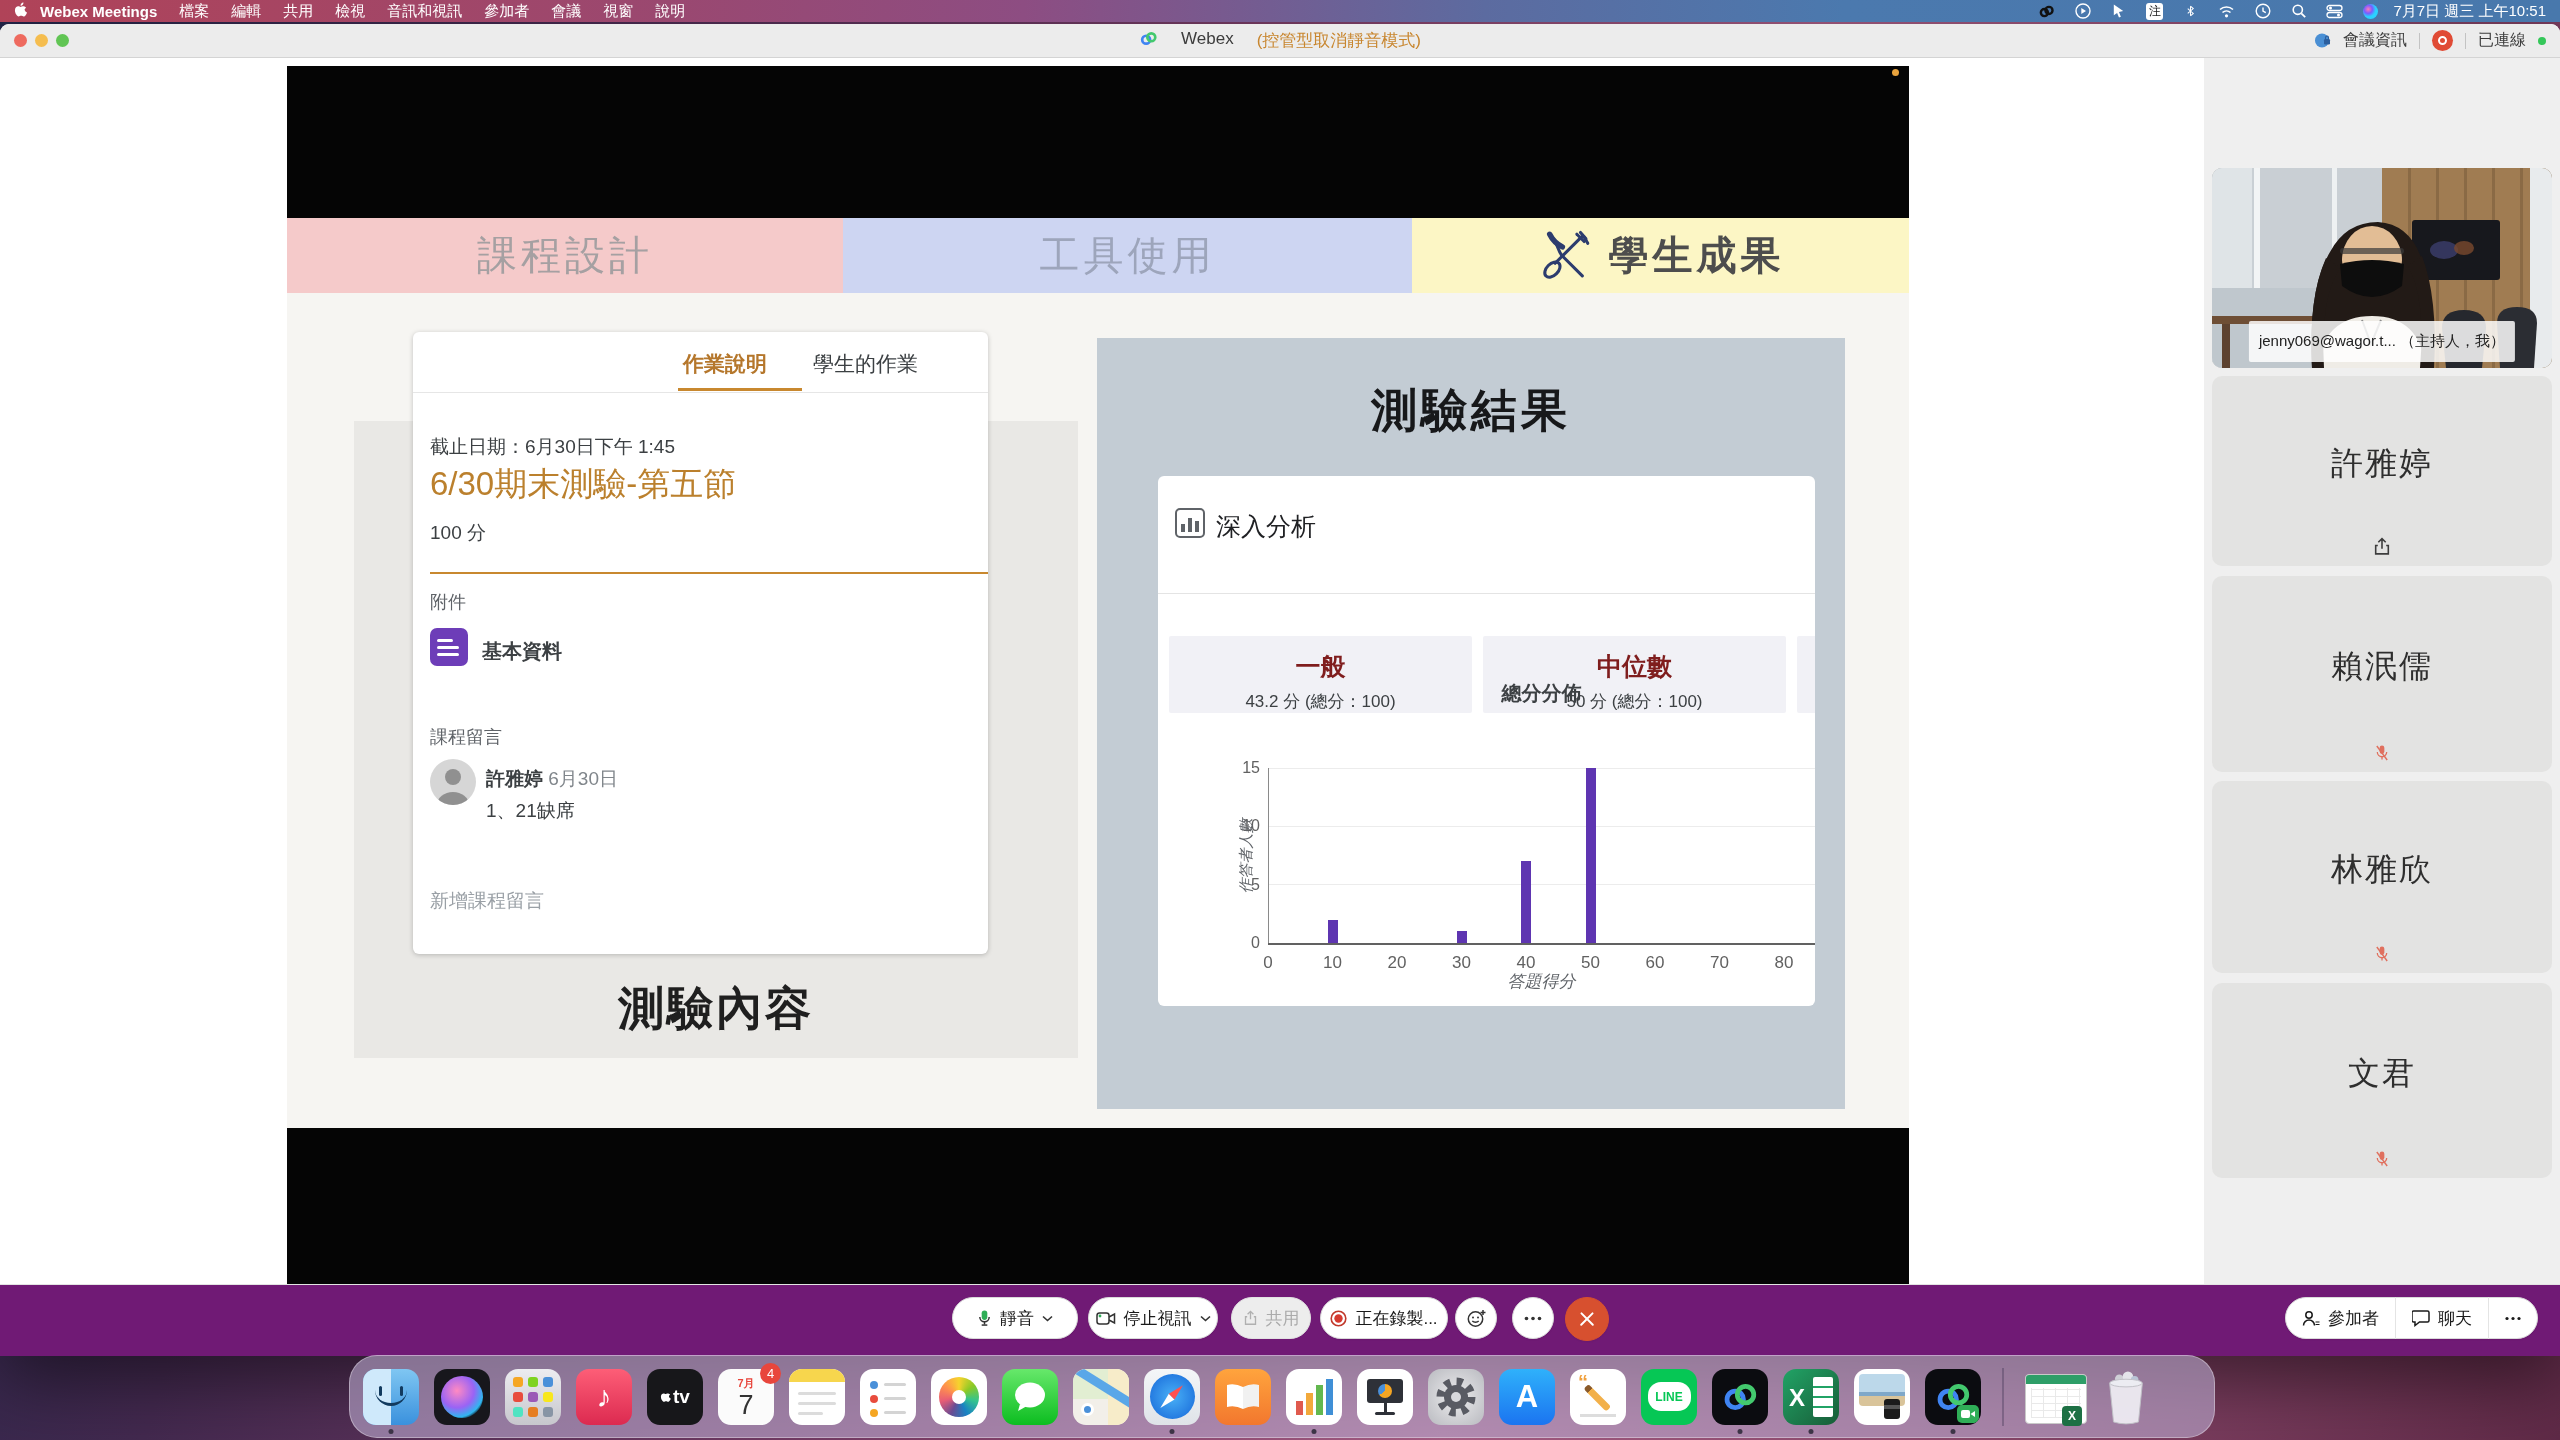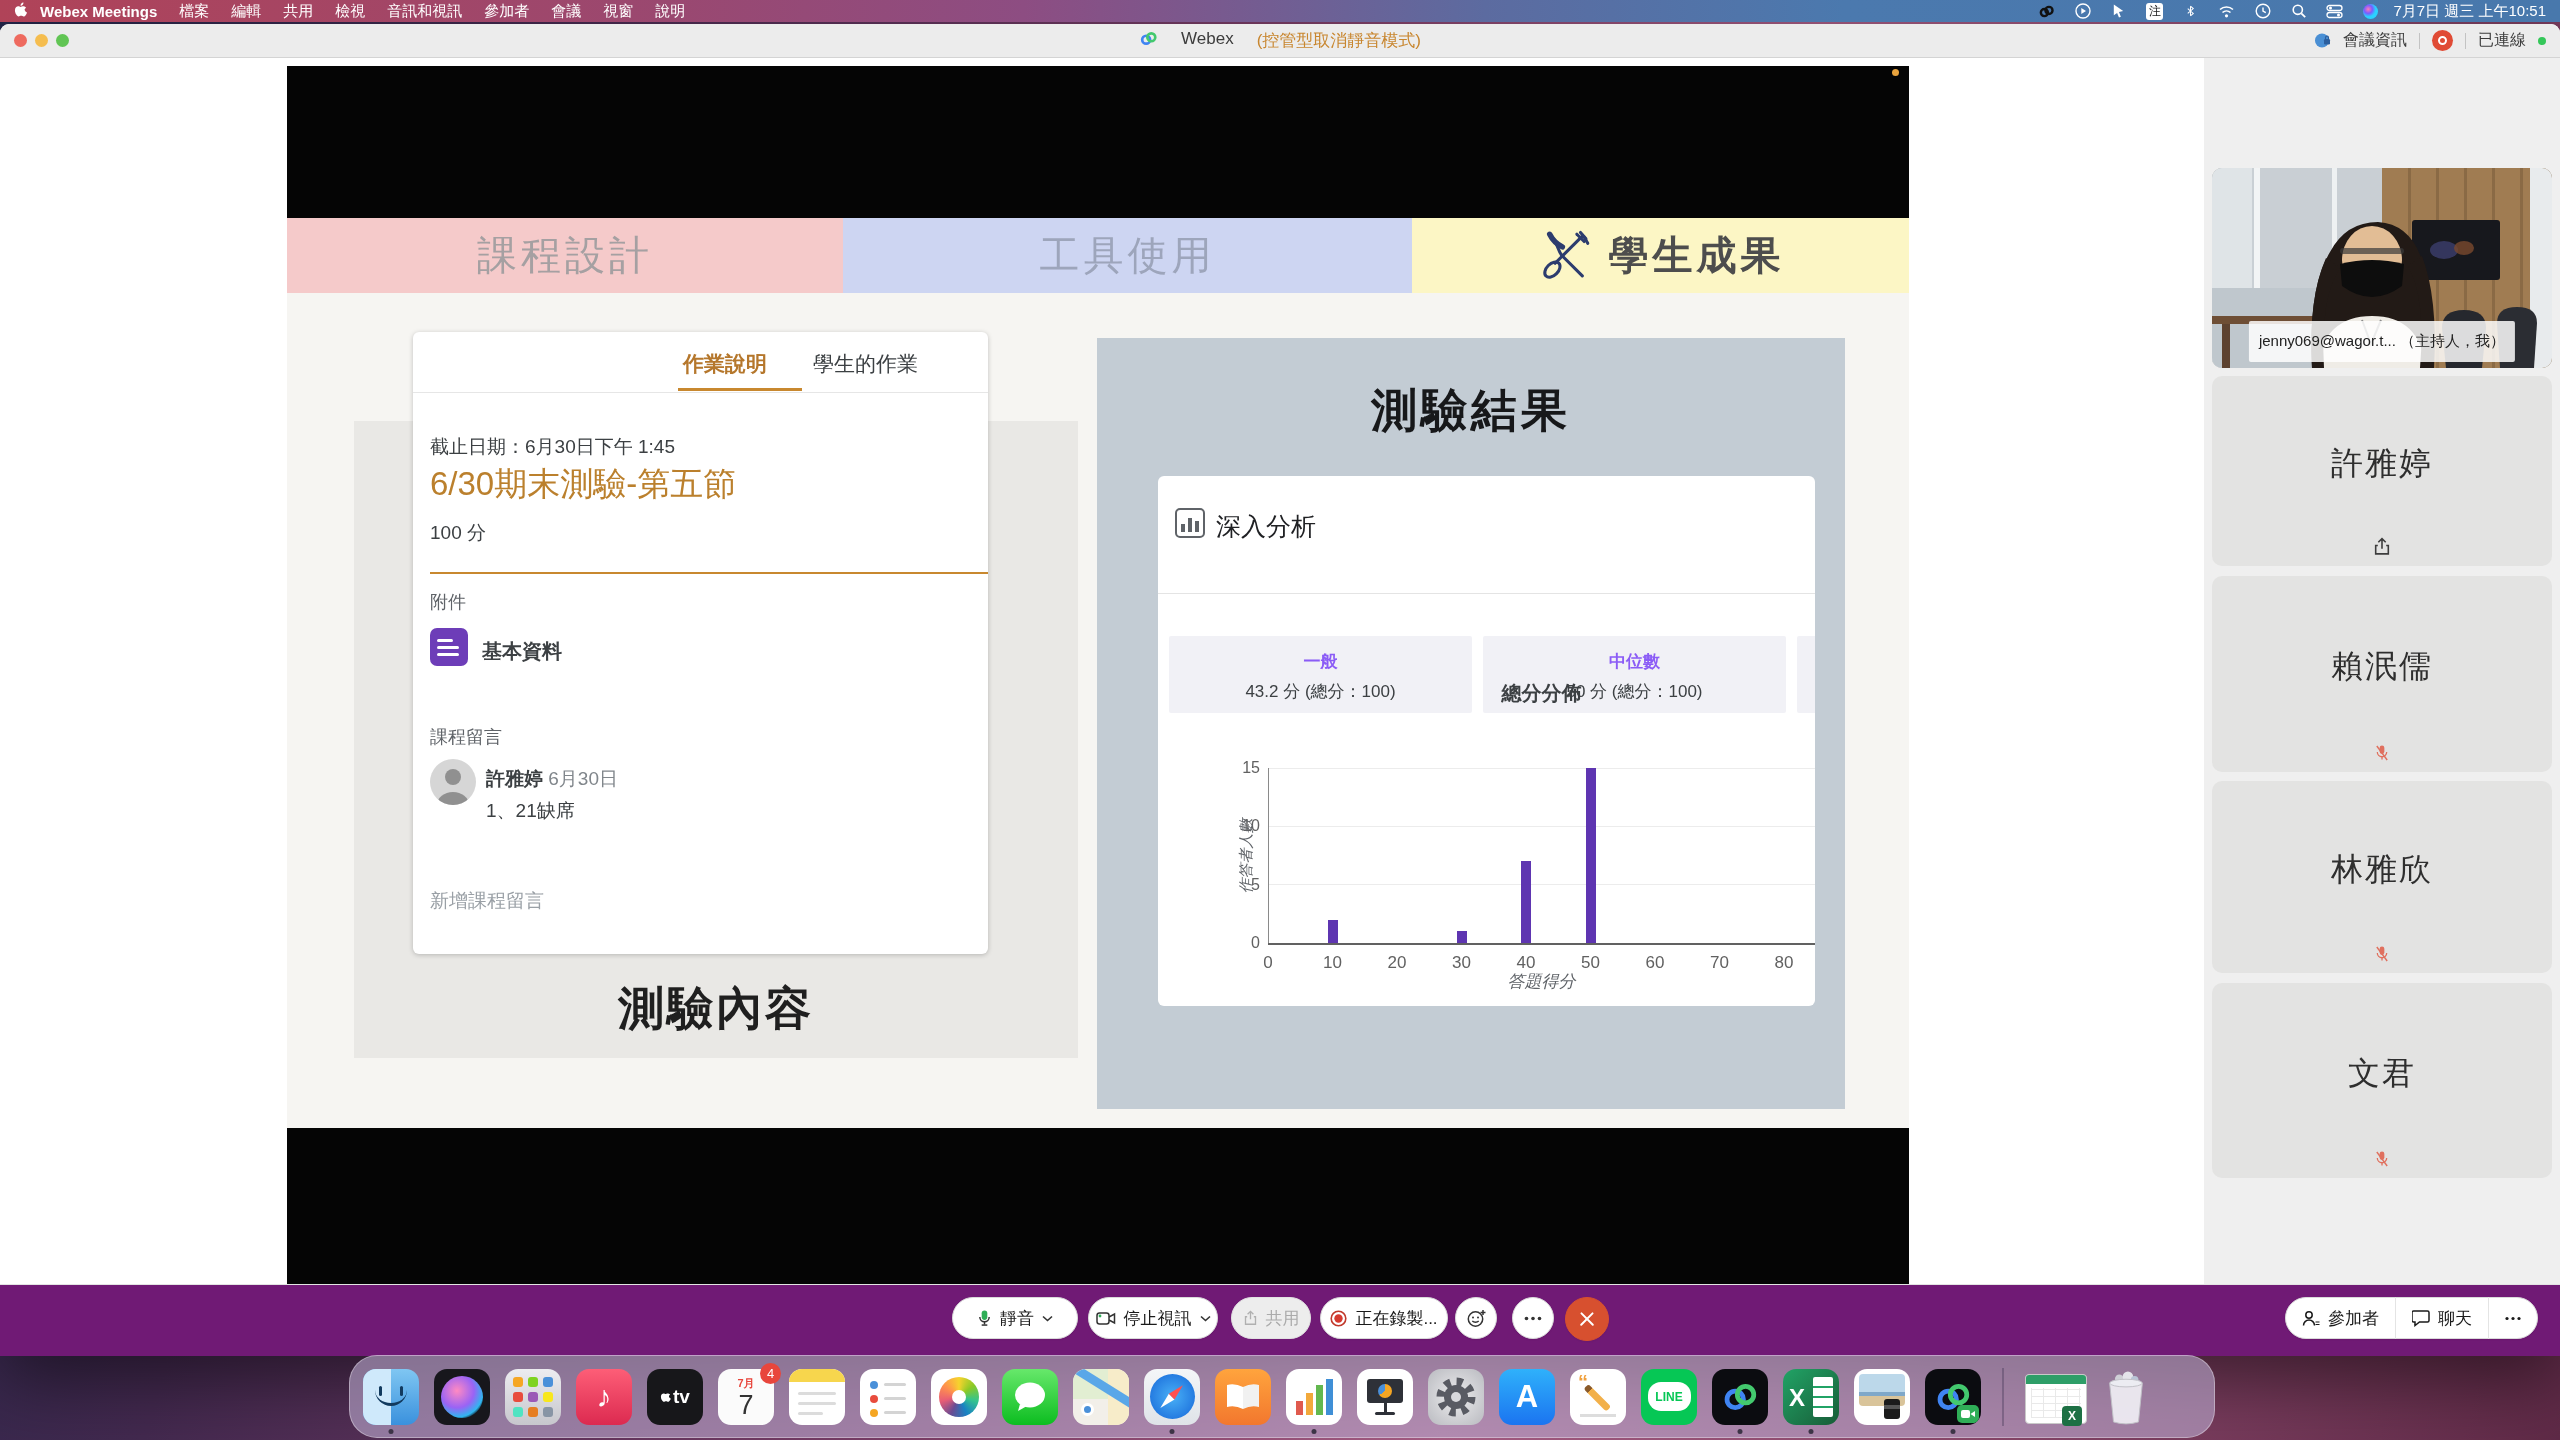--- a/index.html
+++ b/index.html
@@ -68,21 +68,21 @@
   
   #rpanel{position:absolute;left:810px;top:272px;width:748px;height:771px;background:#c3ccd4}
   #r-title{position:absolute;left:0;top:42px;width:748px;text-align:center;font-size:46px;font-weight:bold;color:#17181a;letter-spacing:4px}
   #rcard{position:absolute;left:61px;top:138px;width:657px;height:530px;background:#fff;border-radius:6px;overflow:hidden}
   #insights-icon{position:absolute;left:17px;top:32px;width:30px;height:30px;border:2px solid #5f6368;border-radius:5px;
      display:flex;align-items:flex-end;justify-content:center;gap:3px;padding-bottom:4px}
   #insights-icon i{width:4px;background:#5f6368;display:block}
   #insights-title{position:absolute;left:58px;top:34px;font-size:25px;color:#202124}
   #rcard-div{position:absolute;left:0;top:117px;width:657px;height:1px;background:#e4e4e4}
   .statbox{position:absolute;top:160px;height:77px;background:#f1f1f6;border-radius:2px;text-align:center;padding-top:14px}
-  .statbox .sl{font-size:17px;font-weight:bold;color:#8b5cf6}
+  .statbox .sl{font-size:25px;font-weight:bold;color:#7f1d1d}
   .statbox .sv{font-size:17px;color:#3c4043;margin-top:7px}
   #chart-title{position:absolute;left:110px;top:204px;width:547px;text-align:center;font-size:20px;font-weight:bold;color:#3c4043}
   .gridline{position:absolute;height:1px;background:#ececec}
   .cbar{position:absolute}
   .ytick{position:absolute;width:36px;text-align:right;font-size:16px;color:#616161}
   .xtick{position:absolute;width:40px;text-align:center;font-size:17px;color:#616161}
   #chart-ylabel{position:absolute;left:88px;top:380px;transform:translate(-50%,-50%) rotate(-90deg);
      font-size:15px;font-style:italic;color:#5f6368;white-space:nowrap}
   #chart-xlabel{position:absolute;left:110px;top:494px;width:547px;text-align:center;font-size:17px;font-style:italic;color:#5f6368}
 

